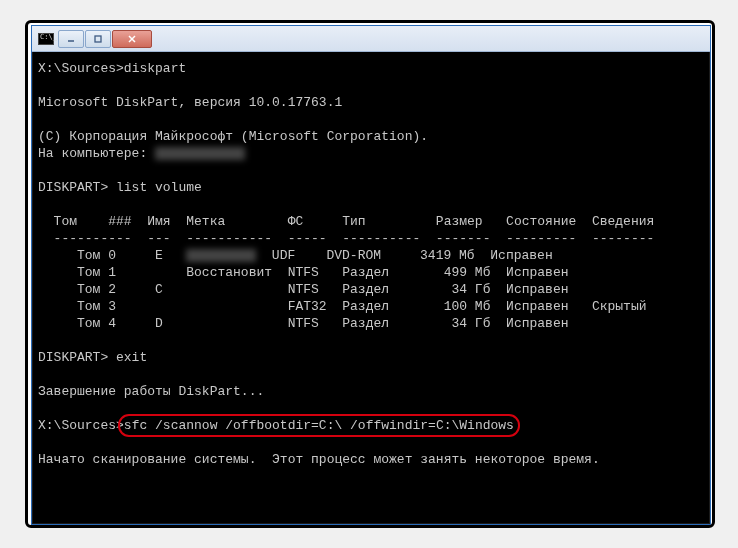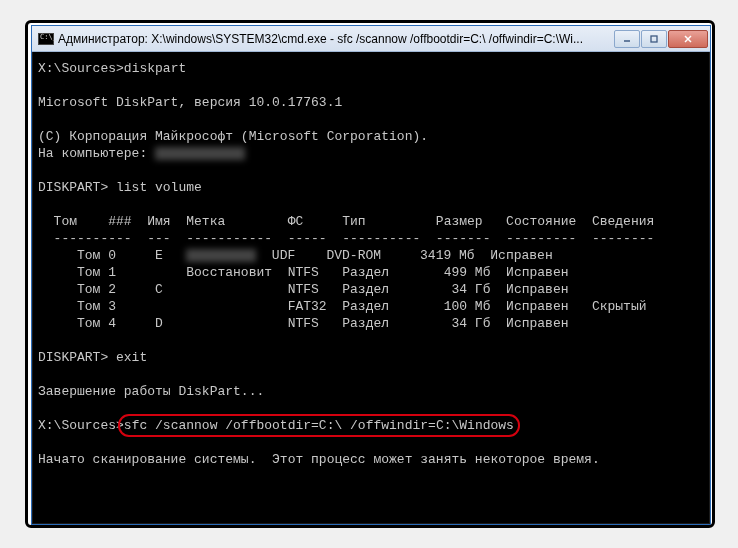--- a/index.html
+++ b/index.html
@@ -121,21 +121,20 @@
     pointer-events: none;
   }
 </style>
 </head>
 <body>
 
 <div class="outer">
   <div class="window">
     <div class="titlebar">
       <div class="icon"></div>
-      <div class="title-text">Администратор: X:\windows\SYSTEM32\cmd.exe - sfc /scannow /offbootdir=C:\ /offwindir=C:\Wi...</div>
       <div class="winbtns">
         <div class="winbtn">
           <svg width="10" height="10" viewBox="0 0 10 10">
               <line x1="2" y1="7" x2="8" y2="7" stroke="#3e5a82" stroke-width="1.5"></line>
             </svg>
         </div>
         <div class="winbtn">
           <svg width="10" height="10" viewBox="0 0 10 10">
               <rect x="2" y="2" width="6" height="6" fill="none" stroke="#3e5a82" stroke-width="1.3"></rect>
             </svg>

